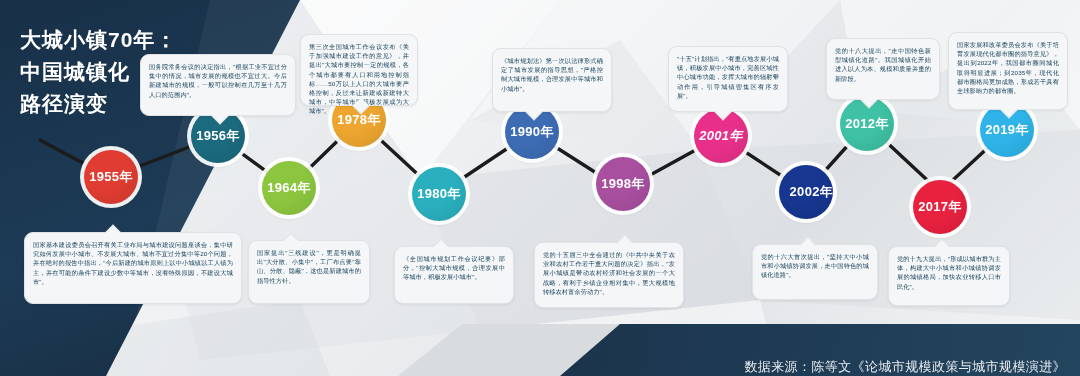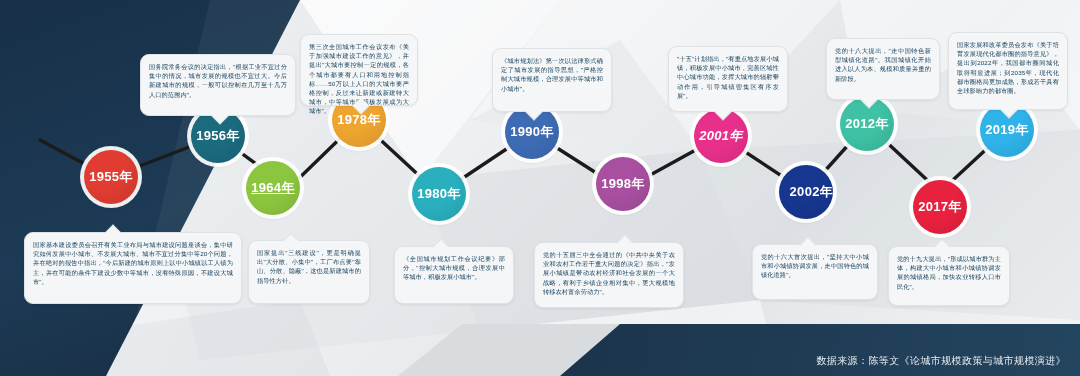--- a/index.html
+++ b/index.html
@@ -37,22 +37,22 @@
   }
 
   .title{
     position:absolute;left:20px;top:24px;width:250px;
     color:#ffffff;font-weight:bold;font-size:21px;line-height:32px;
     letter-spacing:1px;
   }
   .title div{white-space:nowrap;}
 
   .source{
-    position:absolute;right:14px;bottom:8px;
-    color:#e8ecef;font-size:10px;letter-spacing:.4px;white-space:nowrap;
+    position:absolute;right:14px;bottom:0;
+    color:#e8ecef;font-size:13px;letter-spacing:.4px;white-space:nowrap;
   }
 
   
   .link-svg{position:absolute;left:0;top:0;width:1080px;height:376px;}
 
   
   .node{
     position:absolute;width:54px;height:54px;border-radius:50%;
     box-shadow:0 0 0 4px rgba(255,255,255,.92),0 2px 5px rgba(0,0,0,.18);
     display:flex;align-items:center;justify-content:center;
@@ -94,38 +94,43 @@
     <polygon points="300,0 420,180 160,200" fill="rgba(226,230,234,0.55)"></polygon>
     <polygon points="480,330 760,300 780,376 430,376" fill="rgba(255,255,255,0.45)"></polygon>
     <polygon points="100,330 300,300 330,376 90,376" fill="rgba(208,214,220,0.30)"></polygon>
     <polygon points="860,110 1080,130 1010,40" fill="rgba(190,198,206,0.20)"></polygon>
     <polygon points="470,120 700,150 620,40" fill="rgba(192,199,207,0.18)"></polygon>
   </svg>
 
   <div class="navy-wedge"></div>
   <div class="navy-wedge2"></div>
 
+  <div class="title">
+    <div>大城小镇70年：</div>
+    <div>中国城镇化</div>
+    <div>路径演变</div>
+  </div>
 
   <div class="bottom-grey"></div>
   <div class="bottom-wedge"></div>
   <div class="source">数据来源：陈等文《论城市规模政策与城市规模演进》</div>
 
   <svg class="link-svg" viewBox="0 0 1080 376">
     <polyline id="zigzag" fill="none" stroke="#1b1b1b" stroke-width="3.4" stroke-linejoin="round" stroke-linecap="round" points="111,177 218,136 289,188 359,120 439,194 532,132 623,190 721,136 806,192 867,124 940,192 1007,130"></polyline>
     <path id="zigzag-lead" fill="none" stroke="#1b1b1b" stroke-width="3.4" stroke-linecap="round" d="M 40 140 C 62 152, 84 164, 111 177"></path>
   </svg>
 
   <div id="nodes-layer">
       <div class="node" style="left: 84px; top: 150px; background: radial-gradient(circle at 34% 30%, rgb(224, 60, 49) 0%, rgb(224, 60, 49) 45%, rgba(0, 0, 0, 0.18) 140%), rgb(224, 60, 49); text-align: center;">
         <span>1955年</span>
       </div>
       <div class="node" style="left: 191px; top: 109px; background: radial-gradient(circle at 34% 30%, rgb(27, 106, 126) 0%, rgb(27, 106, 126) 45%, rgba(0, 0, 0, 0.18) 140%), rgb(27, 106, 126);">
         <span>1956年</span>
       </div>
-      <div class="node" style="left: 246px; top: 161px; background: radial-gradient(circle at 34% 30%, rgb(140, 198, 63) 0%, rgb(140, 198, 63) 45%, rgba(0, 0, 0, 0.18) 140%), rgb(140, 198, 63); text-decoration: underline;">
+      <div class="node" style="left: 262px; top: 161px; background: radial-gradient(circle at 34% 30%, rgb(140, 198, 63) 0%, rgb(140, 198, 63) 45%, rgba(0, 0, 0, 0.18) 140%), rgb(140, 198, 63);">
         <span>1964年</span>
       </div>
       <div class="node" style="left: 332px; top: 93px; background: radial-gradient(circle at 34% 30%, rgb(237, 165, 47) 0%, rgb(237, 165, 47) 45%, rgba(0, 0, 0, 0.18) 140%), rgb(237, 165, 47);">
         <span>1978年</span>
       </div>
       <div class="node" style="left: 412px; top: 167px; background: radial-gradient(circle at 34% 30%, rgb(42, 175, 190) 0%, rgb(42, 175, 190) 45%, rgba(0, 0, 0, 0.18) 140%), rgb(42, 175, 190);">
         <span>1980年</span>
       </div>
       <div class="node" style="left: 505px; top: 105px; background: radial-gradient(circle at 34% 30%, rgb(61, 108, 180) 0%, rgb(61, 108, 180) 45%, rgba(0, 0, 0, 0.18) 140%), rgb(61, 108, 180);">
         <span>1990年</span>

